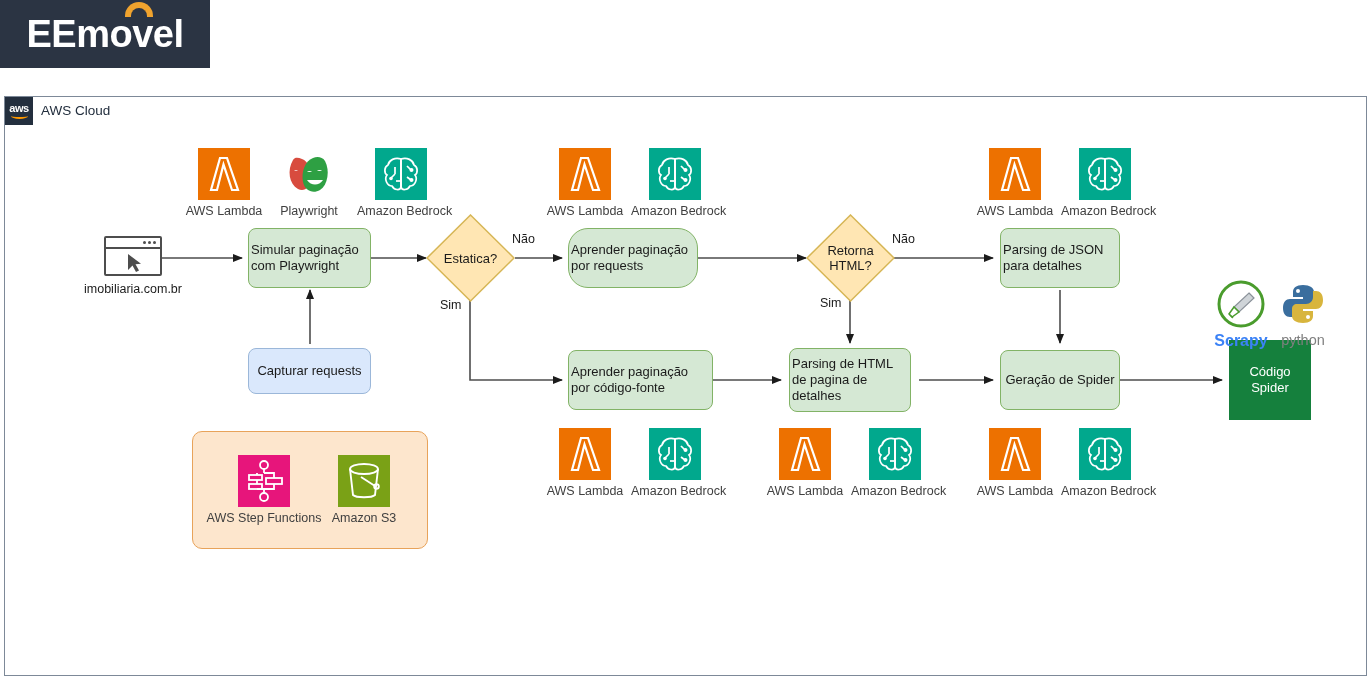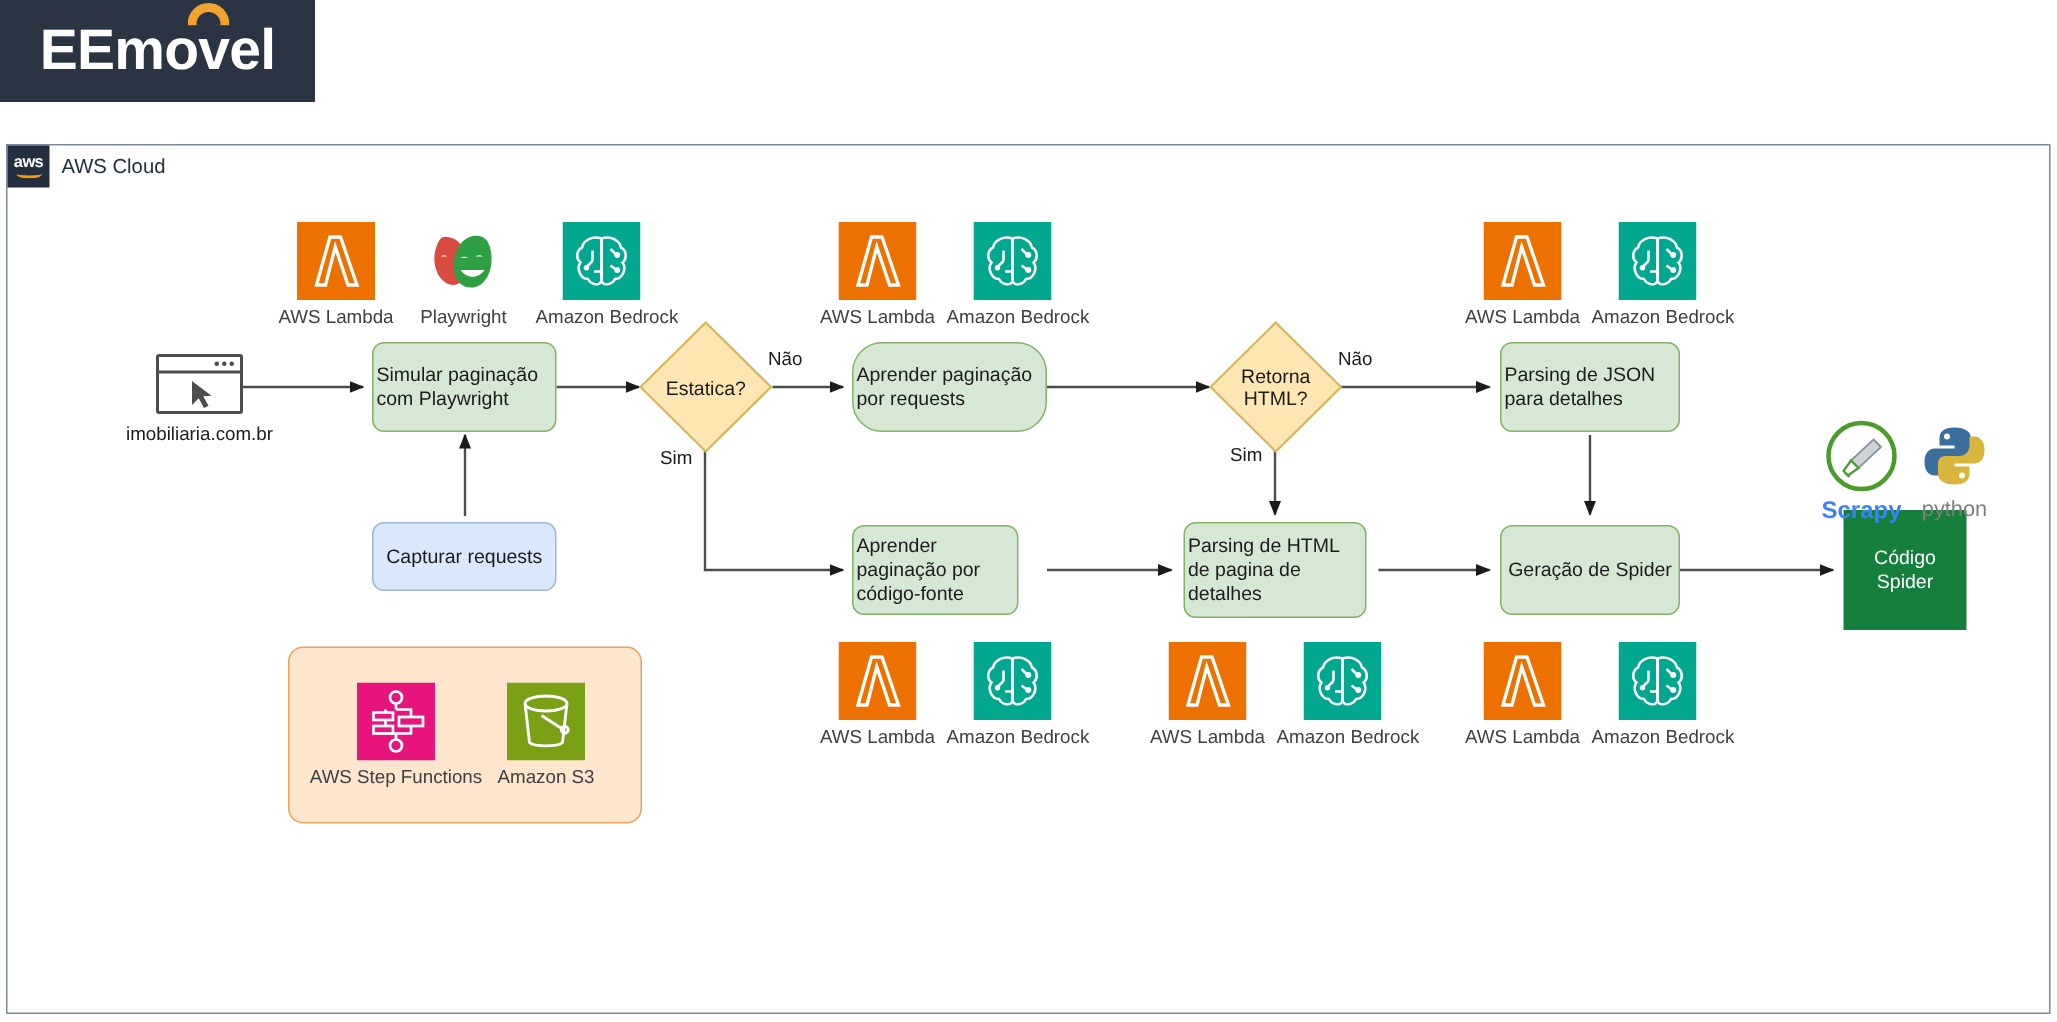--- a/index.html
+++ b/index.html
@@ -296,21 +296,21 @@
     </svg>
     <div class="diamond-label">Estatica?</div>
   </div>
   <div class="edge-label" style="left:512px; top:232px;">Não</div>
   <div class="edge-label" style="left:440px; top:298px;">Sim</div>
 
   <div class="node proc-box proc-green" style="left:568px; top:228px; width:130px; height:60px;border-radius:20px;">
     <span>Aprender paginação por requests</span>
   </div>
 
-  <div class="node proc-box proc-green" style="left:568px; top:350px; width:111px; height:60px;">
+  <div class="node proc-box proc-green" style="left:568px; top:350px; width:145px; height:60px;">
     <span>Aprender paginação por código-fonte</span>
   </div>
 
   <div class="diamond-wrap" style="left:806px; top:214px; width:89px; height:88px;">
     <svg class="diamond-shape" viewBox="0 0 89 88">
       <polygon points="44.5,1 88,44 44.5,87 1,44" fill="#ffe6b3" stroke="#d6b656" stroke-width="1.5"></polygon>
     </svg>
     <div class="diamond-label">Retorna HTML?</div>
   </div>
   <div class="edge-label" style="left:892px; top:232px;">Não</div>

